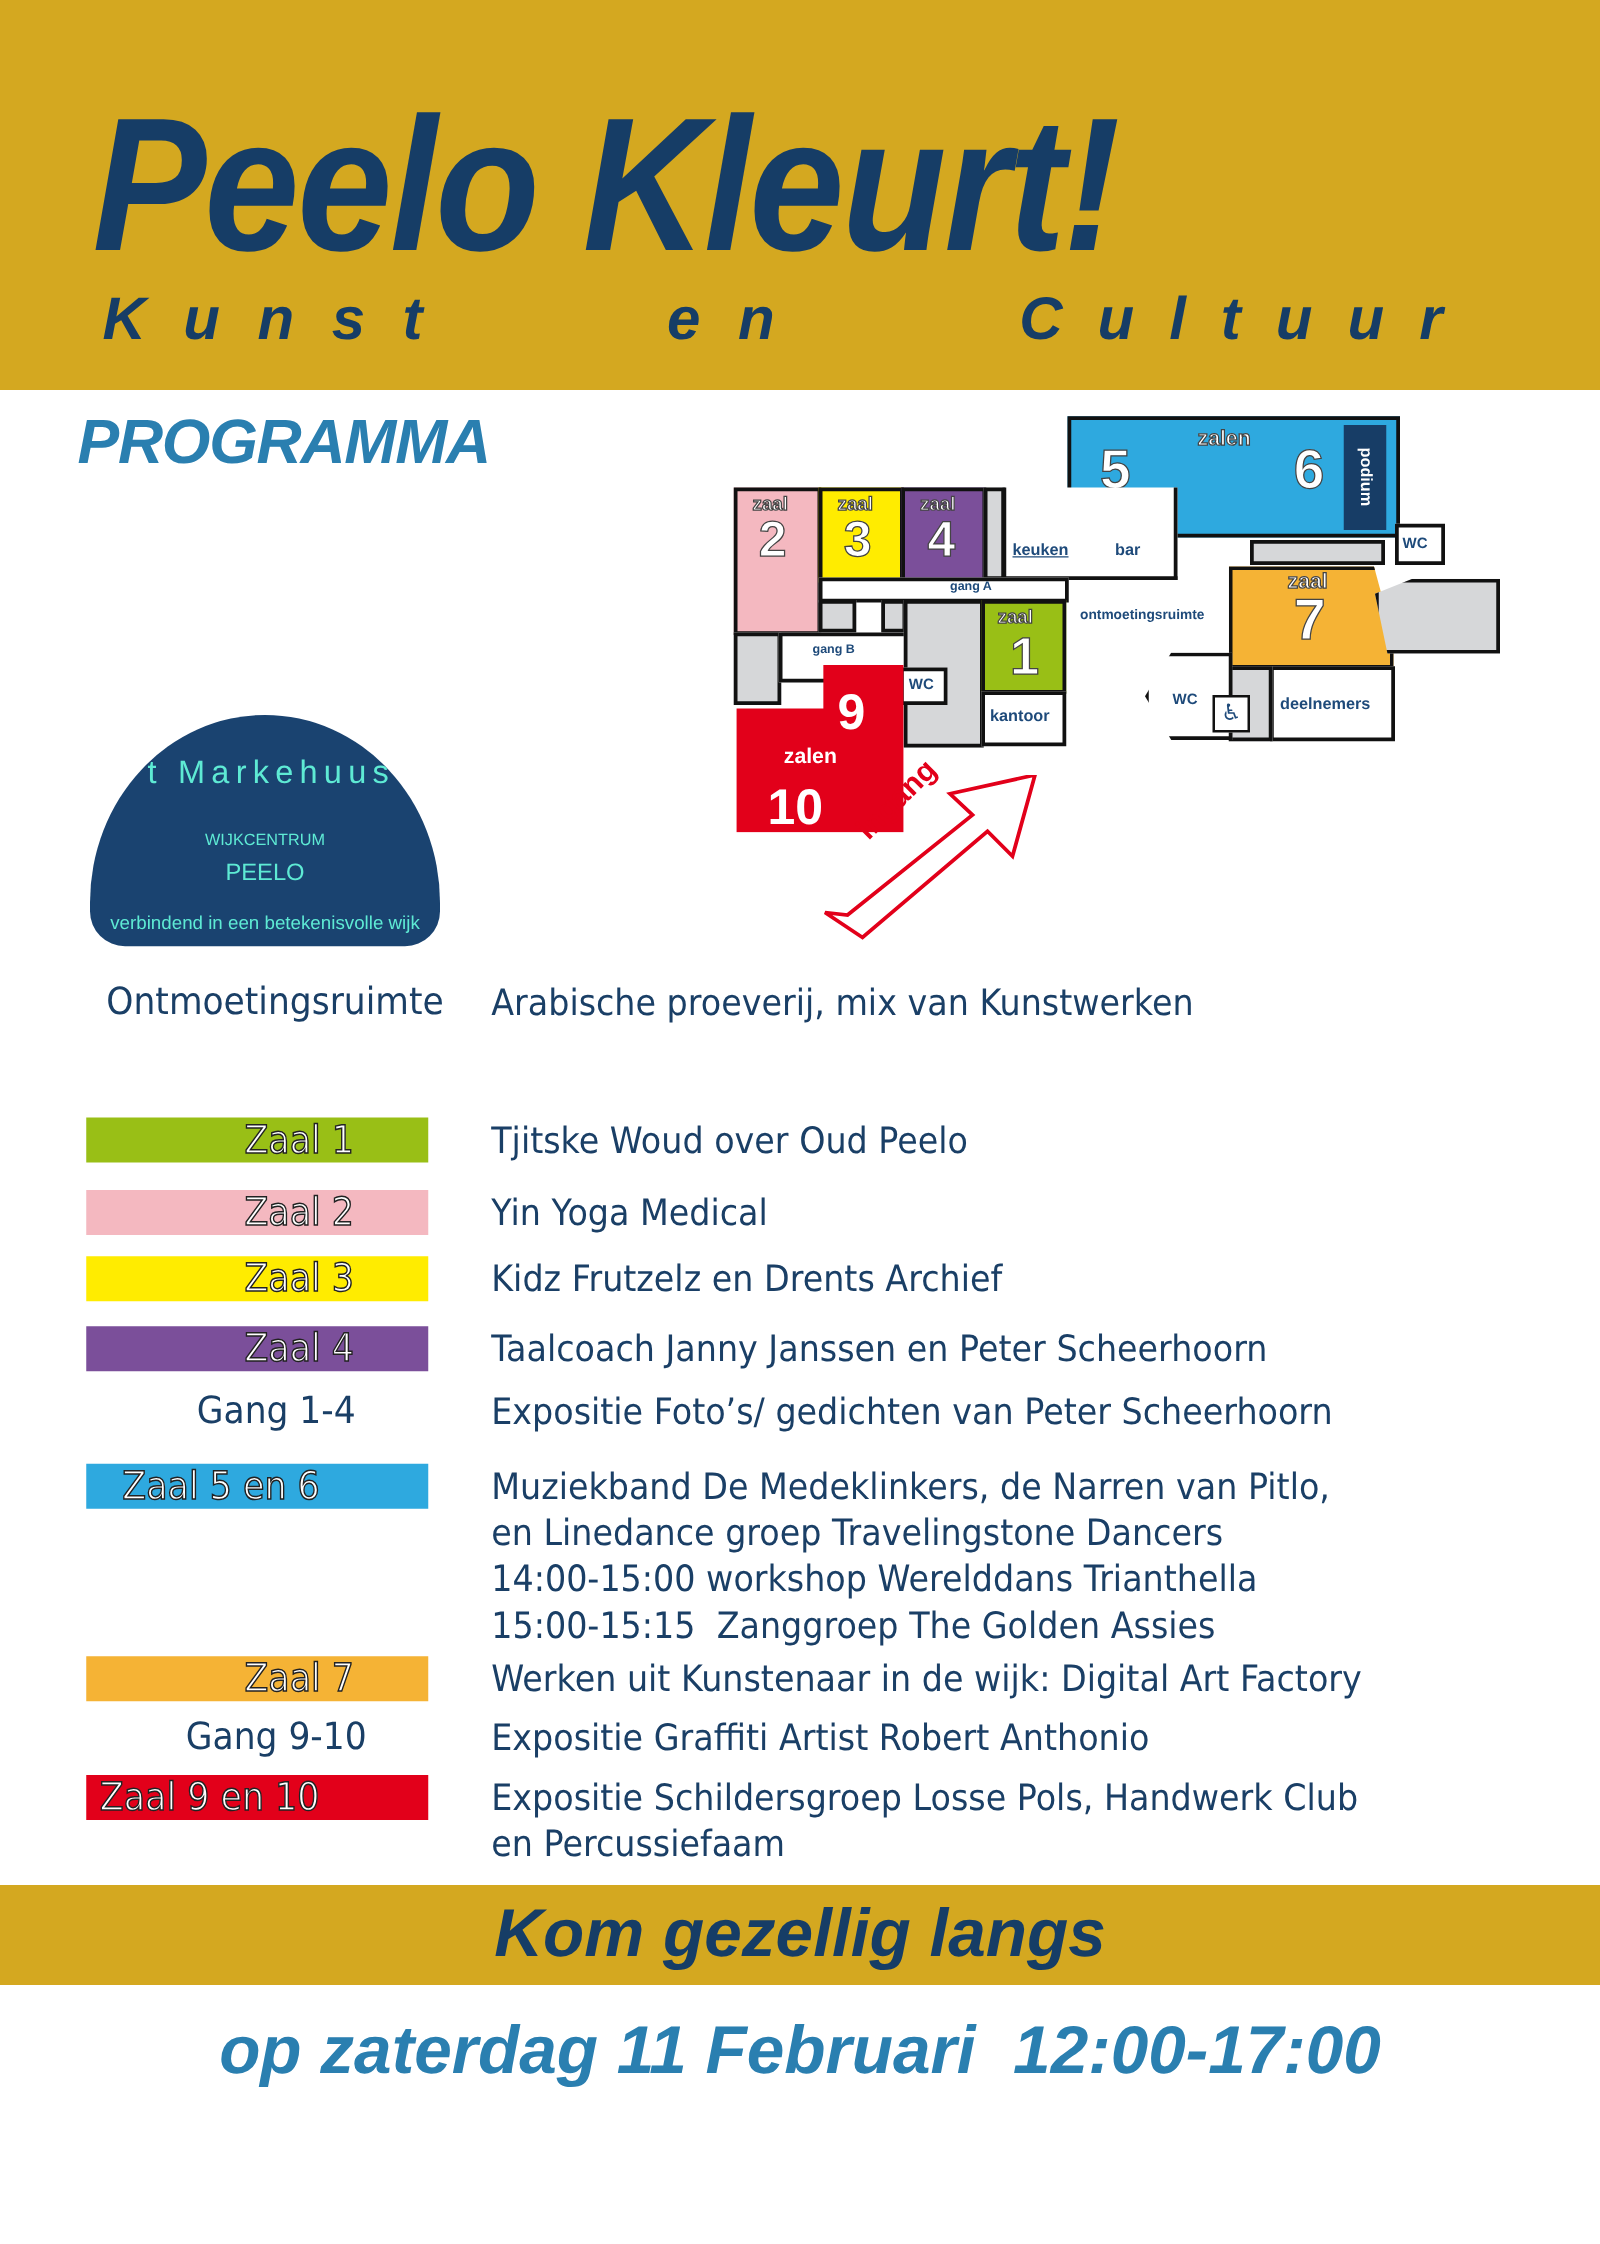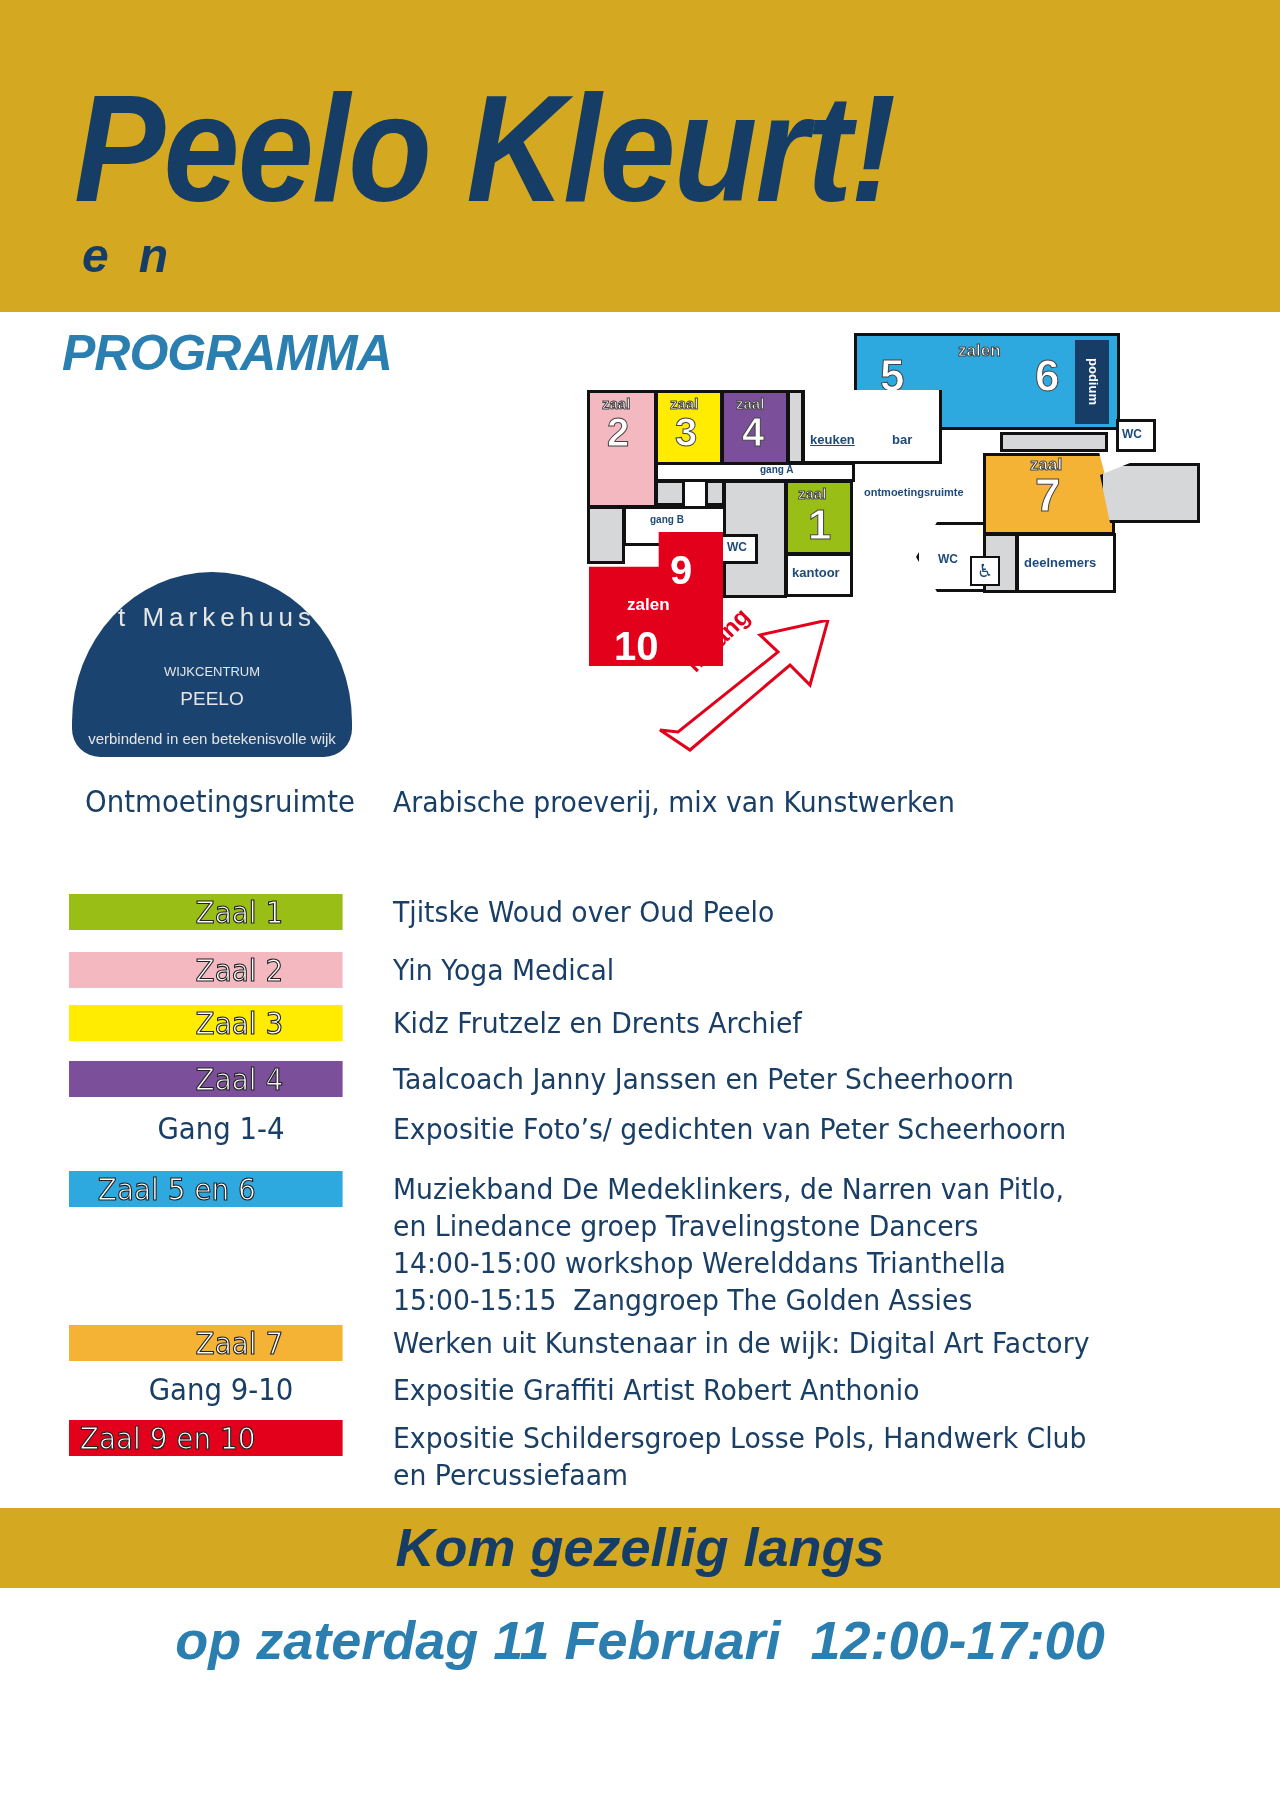--- a/index.html
+++ b/index.html
@@ -12,38 +12,40 @@
 
   
   .map { position:absolute; left:580px; top:320px; width:640px; height:450px; }
   .room { position:absolute; border:3px solid #111; box-sizing:border-box; }
   .gray { background:#d6d7d9; }
   .white { background:#fff; }
   .zl { position:absolute; font-family:"Liberation Sans", sans-serif; font-weight:bold; color:#fff; -webkit-text-stroke:1px #444; text-align:center; line-height:1; }
   .mlabel { position:absolute; font-family:"Liberation Sans", sans-serif; font-weight:bold; color:#1e4a7a; font-size:13px; white-space:nowrap; }
 
   .logo { position:absolute; left:72px; top:572px; width:280px; height:185px; background:#1a4370; border-radius:140px 140px 28px 28px / 150px 150px 28px 28px; overflow:hidden; }
-  .logo-line { position:absolute; left:0; width:100%; text-align:center; color:#e5e5e5; font-family:"Liberation Sans", sans-serif; }
+  .logo-line { position:absolute; left:0; width:100%; text-align:center; color:#5eead4; font-family:"Liberation Sans", sans-serif; }
 
   
   .row { position:absolute; left:0; width:1280px; }
   .tag { position:absolute; left:69px; width:304px; height:36px; font-family:"DejaVu Sans", sans-serif; font-size:31px; color:#fff; -webkit-text-stroke:1.2px #222; line-height:36px; text-align:right; padding-right:66px; box-sizing:border-box; transform:scaleX(0.9); transform-origin:left; }
   .plain { position:absolute; left:69px; width:304px; font-size:30px; color:#1a3f66; text-align:center; transform:scaleX(0.92); transform-origin:center; line-height:36px; }
   .desc { position:absolute; left:393px; font-size:29px; color:#1a3f66; line-height:37px; white-space:pre; transform:scaleX(0.92); transform-origin:left; }
 
   .bottom-band { position:absolute; left:0; top:1508px; width:1280px; height:80px; background:#d4a820; }
   .cta { position:absolute; left:0; width:1280px; text-align:center; font-family:"Liberation Sans", sans-serif; font-weight:bold; font-style:italic; line-height:1; }
 </style>
 </head>
 <body>
 
 <div class="banner"></div>
 <div class="title">Peelo Kleurt!</div>
 <div class="subtitle">
+  <span>Kunst</span>
   <span>en</span>
+  <span style="letter-spacing:28px;">Cultuur</span>
 </div>
 
 <div class="prog">PROGRAMMA</div>
 
 <div class="map">
 
   <div class="room" style="left:274px;top:13px;width:266px;height:97px;background:#2ea9df;"></div>
   <div class="zl" style="left:378px;top:22px;font-size:17px;">zalen</div>
   <div class="zl" style="left:300px;top:34px;font-size:44px;">5</div>
   <div class="zl" style="left:455px;top:34px;font-size:44px;">6</div>

